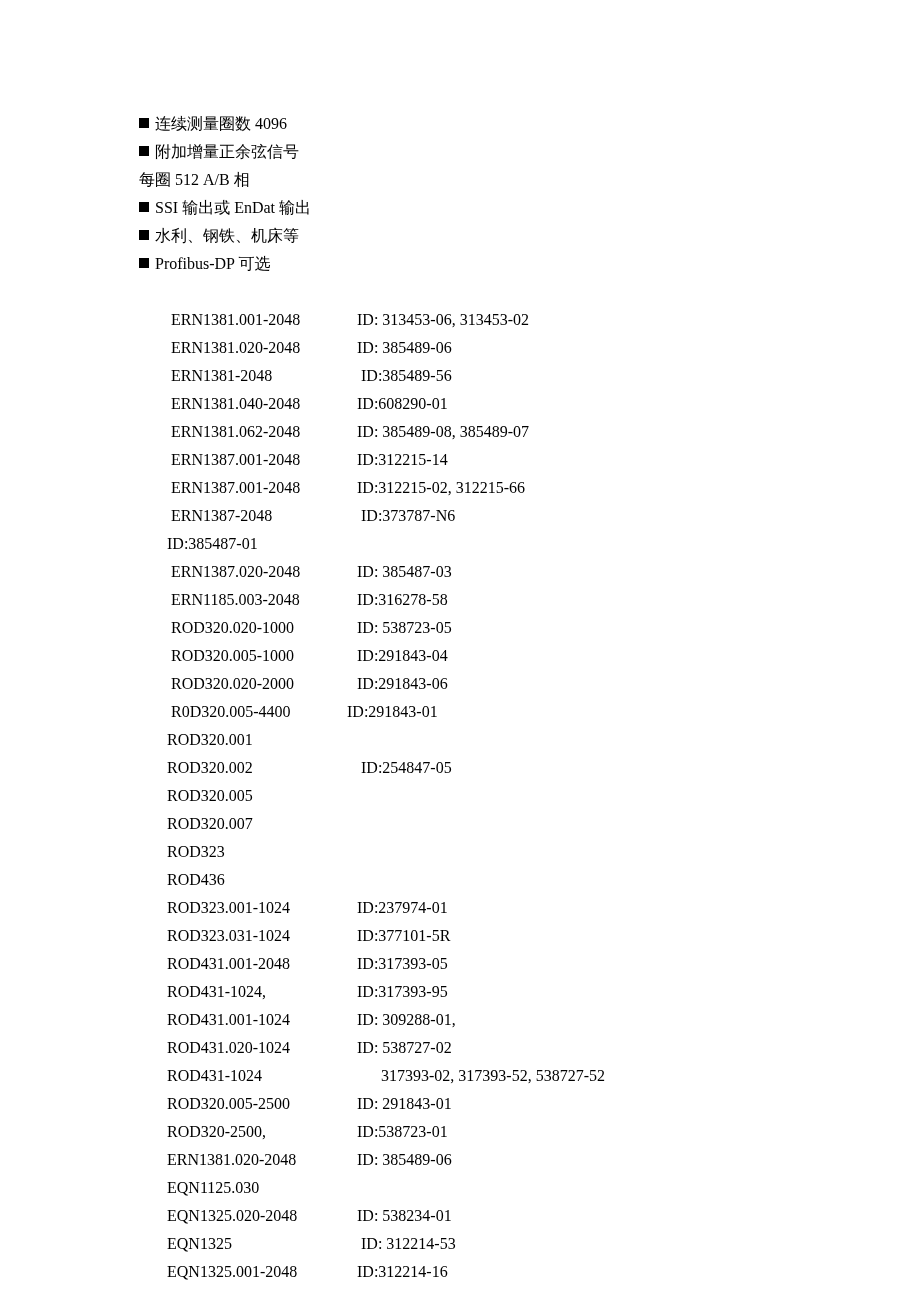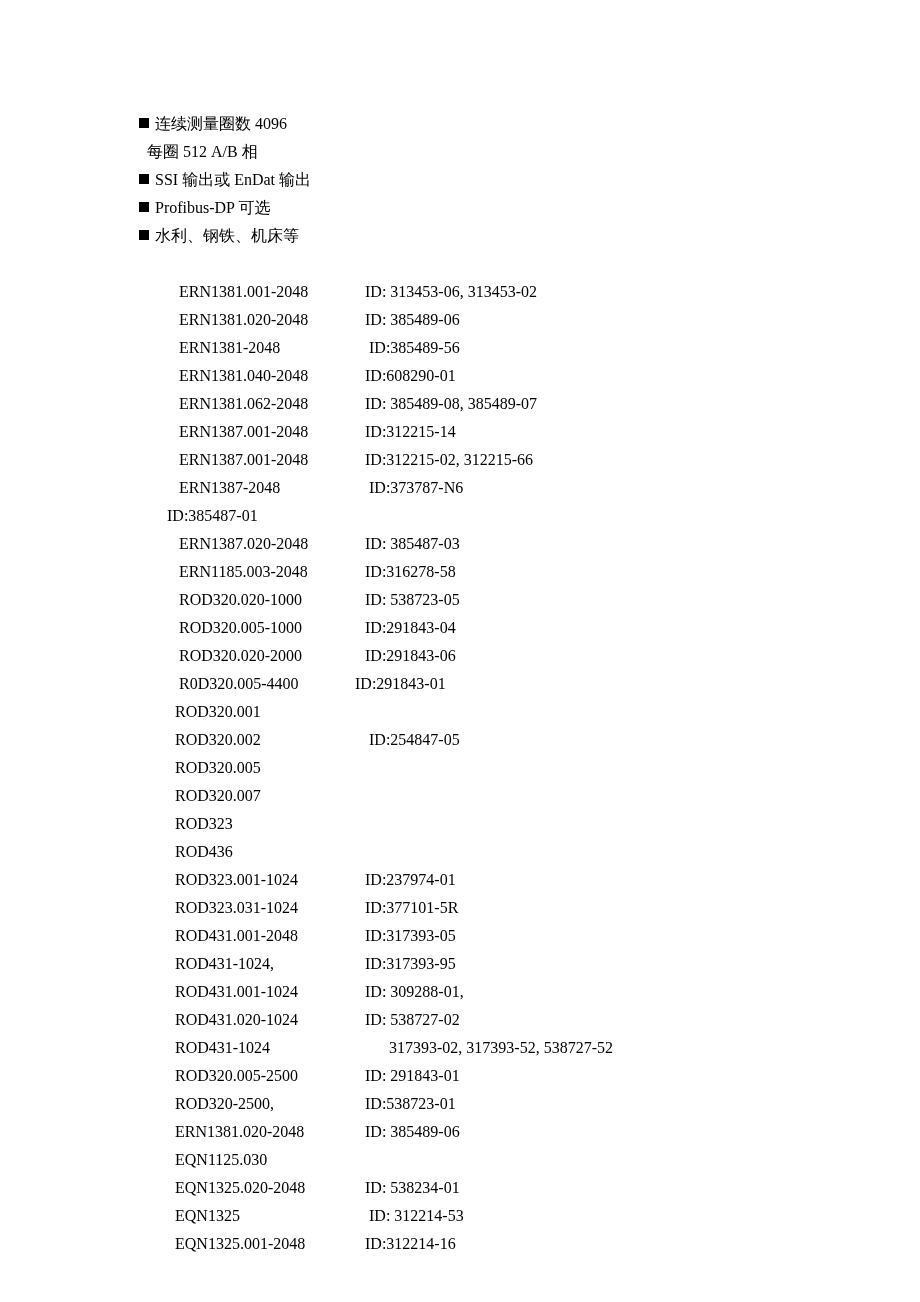--- a/index.html
+++ b/index.html
@@ -21,59 +21,60 @@
   .bullet-sq {
     display: inline-block;
     width: 10px;
     height: 10px;
     background: #000;
     margin-right: 6px;
     vertical-align: 1px;
   }
   .plain-line {
     line-height: 28px;
-    margin-left: 8px;
   }
   .table-block {
     margin-top: 28px;
     padding-left: 28px;
   }
   .row {
     display: flex;
     line-height: 28px;
     white-space: pre;
   }
   .col-model {
     width: 190px;
     flex-shrink: 0;
-    margin-left: 8px;
   }
   .col-id {
     flex: 1;
   }
 </style>
 </head>
 <body>
 
 <div class="page">
 
   <div class="bullet-line">
     <span class="bullet-sq"></span><span>连续测量圈数 4096</span>
   </div>
+  <div class="bullet-line">
+    <span class="bullet-sq"></span><span>附加增量正余弦信号</span>
+  </div>
   <div class="plain-line">
     <span>每圈 512 A/B 相</span>
   </div>
   <div class="bullet-line">
     <span class="bullet-sq"></span><span>SSI 输出或 EnDat 输出</span>
   </div>
   <div class="bullet-line">
-    <span class="bullet-sq"></span><span>Profibus-DP 可选</span>
+    <span class="bullet-sq"></span><span>水利、钢铁、机床等</span>
   </div>
   <div class="bullet-line">
-    <span class="bullet-sq"></span><span>水利、钢铁、机床等</span>
+    <span class="bullet-sq"></span><span>Profibus-DP 可选</span>
   </div>
 
   <div class="table-block" id="table-block">
   <div class="row"><div class="col-model"> ERN1381.001-2048</div><div class="col-id">ID: 313453-06, 313453-02</div></div>
       <div class="row"><div class="col-model"> ERN1381.020-2048</div><div class="col-id">ID: 385489-06</div></div>
       <div class="row"><div class="col-model"> ERN1381-2048</div><div class="col-id"> ID:385489-56</div></div>
       <div class="row"><div class="col-model"> ERN1381.040-2048</div><div class="col-id">ID:608290-01</div></div>
       <div class="row"><div class="col-model"> ERN1381.062-2048</div><div class="col-id">ID: 385489-08, 385489-07</div></div>
       <div class="row"><div class="col-model"> ERN1387.001-2048</div><div class="col-id">ID:312215-14</div></div>
       <div class="row"><div class="col-model"> ERN1387.001-2048</div><div class="col-id">ID:312215-02, 312215-66</div></div>

